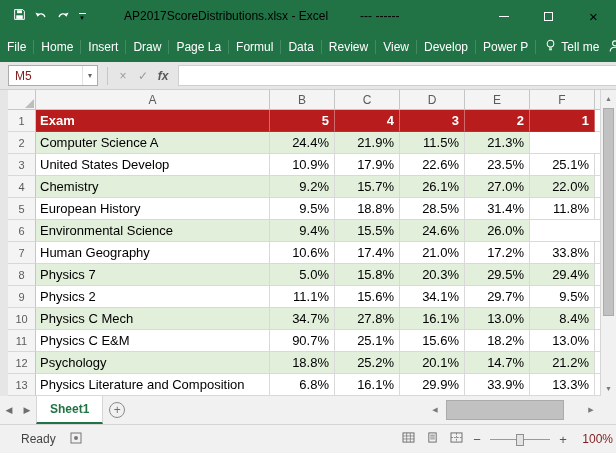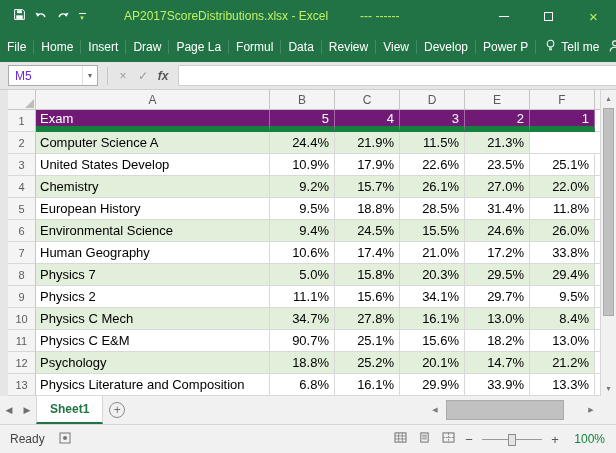--- a/index.html
+++ b/index.html
@@ -1,21 +1,21 @@
 <!DOCTYPE html>
 <html><head>
 <meta charset="utf-8">
 <style>
   *{margin:0;padding:0;box-sizing:border-box}
   html,body{width:616px;height:453px}
   body{font-family:"Liberation Sans",sans-serif;overflow:hidden}
   .app{position:relative;width:616px;height:453px;background:#fff;overflow:hidden;font-size:13px;cursor:default}
 
   
-  .titlebar{height:32px;background:#217346;display:flex;align-items:center;color:#bef264}
+  .titlebar{height:32px;background:#217346;display:flex;align-items:center;color:#000000}
   .qat{display:flex;align-items:center;padding-left:8px}
   .qbtn{width:22px;height:32px;display:flex;align-items:center;justify-content:center}
   .qat-caret{width:16px;height:32px;display:flex;flex-direction:column;align-items:center;justify-content:center}
   .qat-caret i{display:block;width:7px;border-top:1px solid #fff;margin-bottom:1px}
   .qat-caret b{font-weight:normal;font-size:7px;line-height:5px}
   .tb-title{font-size:12px;margin-left:34px;white-space:nowrap}
   .tb-user{font-size:12px;margin-left:32px;white-space:nowrap}
   .winctl{margin-left:auto;display:flex;height:32px}
   .winctl>div{width:45px;height:32px;display:flex;align-items:center;justify-content:center}
   .ic-minimize{width:10px;height:1px;background:#fff}
@@ -24,21 +24,21 @@
 
   
   .ribbon{height:30px;background:#217346;display:flex;align-items:center;color:#fff;overflow:hidden}
   .rtab{padding:0 7px;display:flex;align-items:center;font-size:12px;border-right:1px solid rgba(255,255,255,.16);white-space:nowrap}
   .tellme{display:flex;align-items:center;gap:5px;padding:0 9px;font-size:12px;white-space:nowrap}
   .account{margin-left:auto;display:flex;align-items:center;padding-right:9px}
 
   
   .fbar{height:28px;background:#E6E6E6;display:flex;align-items:center;padding-left:8px;border-bottom:1px solid #CFCFCF}
   .namebox{width:90px;height:21px;background:#fff;border:1px solid #ABABAB;display:flex;align-items:center}
-  .nbtext{flex:1;padding-left:6px;font-size:12px;color:#6d28d9}
+  .nbtext{flex:1;padding-left:6px;font-size:12px;color:#7f1d1d}
   .nbdrop{width:15px;height:100%;display:flex;align-items:center;justify-content:center;font-size:8px;color:#666;border-left:1px solid #E2E2E2}
   .fbsep{width:1px;height:18px;background:#C6C6C6;margin:0 5px 0 9px}
   .fbtn{width:20px;height:21px;display:flex;align-items:center;justify-content:center;color:#9B9B9B;font-size:12px}
   .fbtn.fx{font-style:italic;font-weight:bold;color:#595959}
   .finput{flex:1;height:21px;background:#fff;border:1px solid #CFCFCF;border-right:none;margin-left:5px}
 
   
   .sheet{position:relative;height:306px;background:#E6E6E6;padding-left:8px}
   .gridwrap{width:592px}
   .chrow{display:flex;height:20px}
@@ -46,51 +46,51 @@
   .corner .tri{position:absolute;right:1px;bottom:1px;width:0;height:0;border-left:9px solid transparent;border-bottom:9px solid #BDBDBD}
   .colhdr{display:flex;align-items:center;justify-content:center;height:20px;font-size:12px;color:#5B5B5B;background:#F4F4F4;border-right:1px solid #C6C6C6;border-bottom:1px solid #C6C6C6}
   .w234{width:234px}.w65{width:65px}
   .colfill{flex:1;background:#F4F4F4;border-bottom:1px solid #C6C6C6}
   .grow{display:flex;height:22px;background:#fff}
   .rowhdr{width:28px;display:flex;align-items:center;justify-content:center;font-size:11px;color:#5B5B5B;background:#F4F4F4;border-right:1px solid #C6C6C6;border-bottom:1px solid #D8D8D8}
   .cell{display:flex;align-items:center;font-size:13px;color:#000;border-right:1px solid #D9D9D9;border-bottom:1px solid #D9D9D9;overflow:hidden;white-space:nowrap}
   .cell.ca{width:234px;padding-left:4px}
   .cell.cv{width:65px;justify-content:flex-end;padding-right:5px}
   .cellfill{flex:1;background:#fff;border-bottom:1px solid #D9D9D9}
-  .hdrrow .cell{background:#701a75;color:#fff;font-weight:normal;border-right:1px solid rgba(255,255,255,.35);border-bottom:6px solid #15803d}
+  .hdrrow .cell{background:#b91c1c;color:#fff;font-weight:bold;border-right:1px solid rgba(255,255,255,.35);border-bottom:1px solid #15803d}
   .band .cell{background:#E2EFDA}
 
   .vscroll{position:absolute;top:0;right:0;bottom:0;width:16px;background:#F1F1F1;border-left:1px solid #D6D6D6}
   .vs-up,.vs-down{height:16px;display:flex;align-items:center;justify-content:center;font-size:7px;color:#7A7A7A}
   .vs-down{position:absolute;bottom:0;left:0;width:15px}
   .vs-thumb{position:absolute;left:2px;top:18px;width:11px;height:208px;background:#C1C1C1;border:1px solid #ABABAB}
 
   
   .tabbar{height:28px;background:#F1F1F1;display:flex;align-items:stretch}
   .tnav{width:18px;display:flex;align-items:center;justify-content:center;color:#6E6E6E;font-size:9px}
   .sheettab{display:flex;align-items:center;padding:0 13px;background:#fff;border-left:1px solid #D6D6D6;border-right:1px solid #D6D6D6;border-bottom:2px solid #217346;font-size:12px;font-weight:bold;color:#217346}
   .addsheet{width:28px;display:flex;align-items:center;justify-content:center}
   .plus{width:16px;height:16px;border-radius:50%;border:1px solid #8A8A8A;color:#6E6E6E;display:flex;align-items:center;justify-content:center;font-size:12px;line-height:1}
   .hscroll{margin-left:auto;margin-right:17px;width:172px;display:flex;align-items:center}
   .hs-left,.hs-right{width:16px;text-align:center;color:#7A7A7A;font-size:7px}
   .hs-track{flex:1;height:100%;position:relative}
   .hs-thumb{position:absolute;top:4px;bottom:4px;left:3px;width:118px;background:#C1C1C1;border:1px solid #ABABAB}
 
   
   .status{height:29px;background:#F1F1F1;border-top:1px solid #D6D6D6;display:flex;align-items:center;font-size:12px;color:#444}
-  .st-ready{margin-left:10px}
+  .st-ready{margin-left:21px}
   .st-macro{margin-left:14px;display:flex;align-items:center}
   .st-right{margin-left:auto;display:flex;align-items:center}
   .viewbtn{width:24px;height:29px;display:flex;align-items:center;justify-content:center}
   .zbtn{width:18px;text-align:center;color:#555;font-size:13px}
   .zslider{width:64px;height:29px;position:relative;margin:0 2px}
   .ztrack{position:absolute;left:2px;right:2px;top:14px;height:1px;background:#9A9A9A}
   .ztick{position:absolute;left:50%;top:10px;width:1px;height:9px;background:#9A9A9A}
   .zthumb{position:absolute;left:28px;top:9px;width:8px;height:12px;background:#E3E3E3;border:1px solid #8F8F8F}
-  .zlabel{width:36px;text-align:right;margin:0 11px 0 5px;color:#15803d}
+  .zlabel{width:36px;text-align:right;margin:0 3px 0 5px;color:#7f1d1d}
 </style>
 </head>
 <body>
 
 <div class="app">
 
   <div class="titlebar">
     <div class="qat">
       <div class="qbtn">
         <span>
@@ -248,21 +248,20 @@
             <div class="cell cv">18.8%</div>
             <div class="cell cv">28.5%</div>
             <div class="cell cv">31.4%</div>
             <div class="cell cv">11.8%</div>
             <div class="cellfill"></div>
           </div>
           <div class="grow band">
             <div class="rowhdr">6</div>
             <div class="cell ca">Environmental Science</div>
             <div class="cell cv">9.4%</div>
-            <div class="cell cv">24.5%</div>
             <div class="cell cv">15.5%</div>
             <div class="cell cv">24.6%</div>
             <div class="cell cv">26.0%</div>
             <div class="cellfill"></div>
           </div>
           <div class="grow">
             <div class="rowhdr">7</div>
             <div class="cell ca">Human Geography</div>
             <div class="cell cv">10.6%</div>
             <div class="cell cv">17.4%</div>

